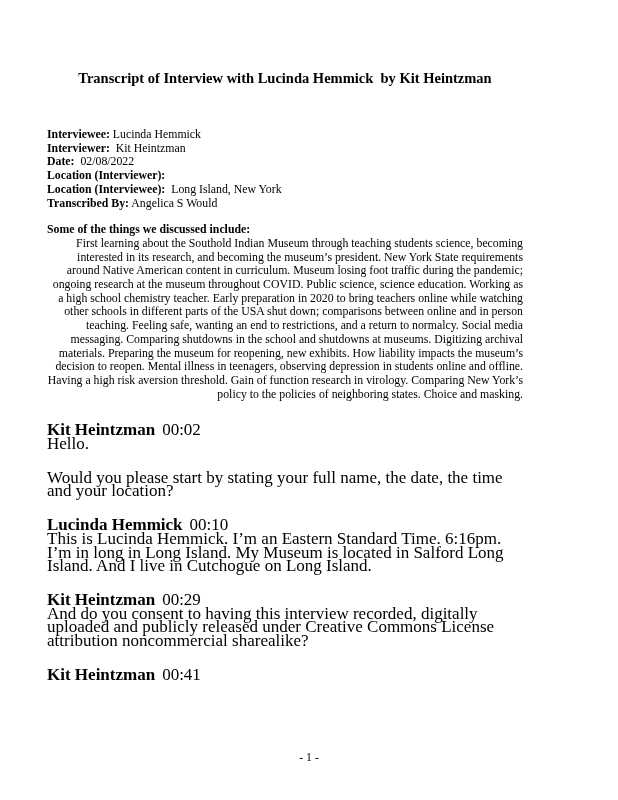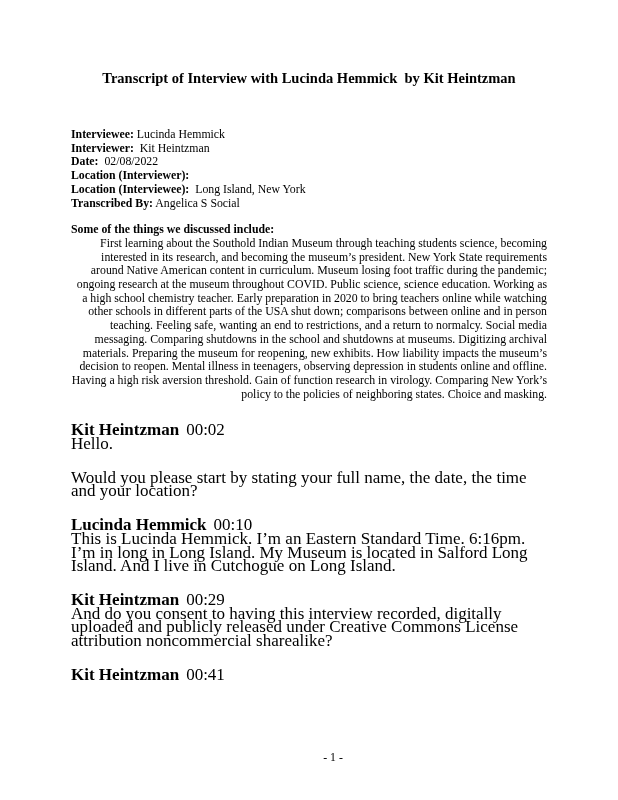--- a/index.html
+++ b/index.html
@@ -9,21 +9,20 @@
     background: #ffffff;
     font-family: "Liberation Serif", "DejaVu Serif", serif;
     color: #000000;
     overflow: hidden;
   }
   .page {
     position: relative;
     width: 570px;
     height: 800px;
     padding: 71px 47px 0 47px;
-    margin-left: 24px;
   }
   .doc-title {
     font-size: 14.5px;
     font-weight: bold;
     text-align: center;
     white-space: pre-wrap;
     line-height: 15px;
     margin-bottom: 42px;
   }
   .metadata { font-size: 11.8px; line-height: 13.7px; }
@@ -53,21 +52,21 @@
 <div class="page">
 
   <h1 class="doc-title">Transcript of Interview with Lucinda Hemmick  by Kit Heintzman</h1>
 
   <div class="metadata">
     <div class="metadata-row"><span class="metadata-label">Interviewee:</span> <span class="metadata-value">Lucinda Hemmick</span></div>
     <div class="metadata-row"><span class="metadata-label">Interviewer:</span>  <span class="metadata-value">Kit Heintzman</span></div>
     <div class="metadata-row"><span class="metadata-label">Date:</span>  <span class="metadata-value">02/08/2022</span></div>
     <div class="metadata-row"><span class="metadata-label">Location (Interviewer):</span> <span class="metadata-value"></span></div>
     <div class="metadata-row"><span class="metadata-label">Location (Interviewee):</span>  <span class="metadata-value">Long Island, New York</span></div>
-    <div class="metadata-row"><span class="metadata-label">Transcribed By:</span> <span class="metadata-value">Angelica S Social</span></div>
+    <div class="metadata-row"><span class="metadata-label">Transcribed By:</span> <span class="metadata-value">Angelica S Would</span></div>
   </div>
 
   <div class="summary">
     <div class="summary-heading">Some of the things we discussed include:</div>
     <div class="summary-body">First learning about the Southold Indian Museum through teaching students science, becoming interested in its research, and becoming the museum’s president. New York State requirements around Native American content in curriculum. Museum losing foot traffic during the pandemic; ongoing research at the museum throughout COVID. Public science, science education. Working as a high school chemistry teacher. Early preparation in 2020 to bring teachers online while watching other schools in different parts of the USA shut down; comparisons between online and in person teaching. Feeling safe, wanting an end to restrictions, and a return to normalcy. Social media messaging. Comparing shutdowns in the school and shutdowns at museums. Digitizing archival materials. Preparing the museum for reopening, new exhibits. How liability impacts the museum’s decision to reopen. Mental illness in teenagers, observing depression in students online and offline. Having a high risk aversion threshold. Gain of function research in virology. Comparing New York’s policy to the policies of neighboring states. Choice and masking.</div>
   </div>
 
   <div class="dialogue">
 
     <div class="dialogue-entry first">

